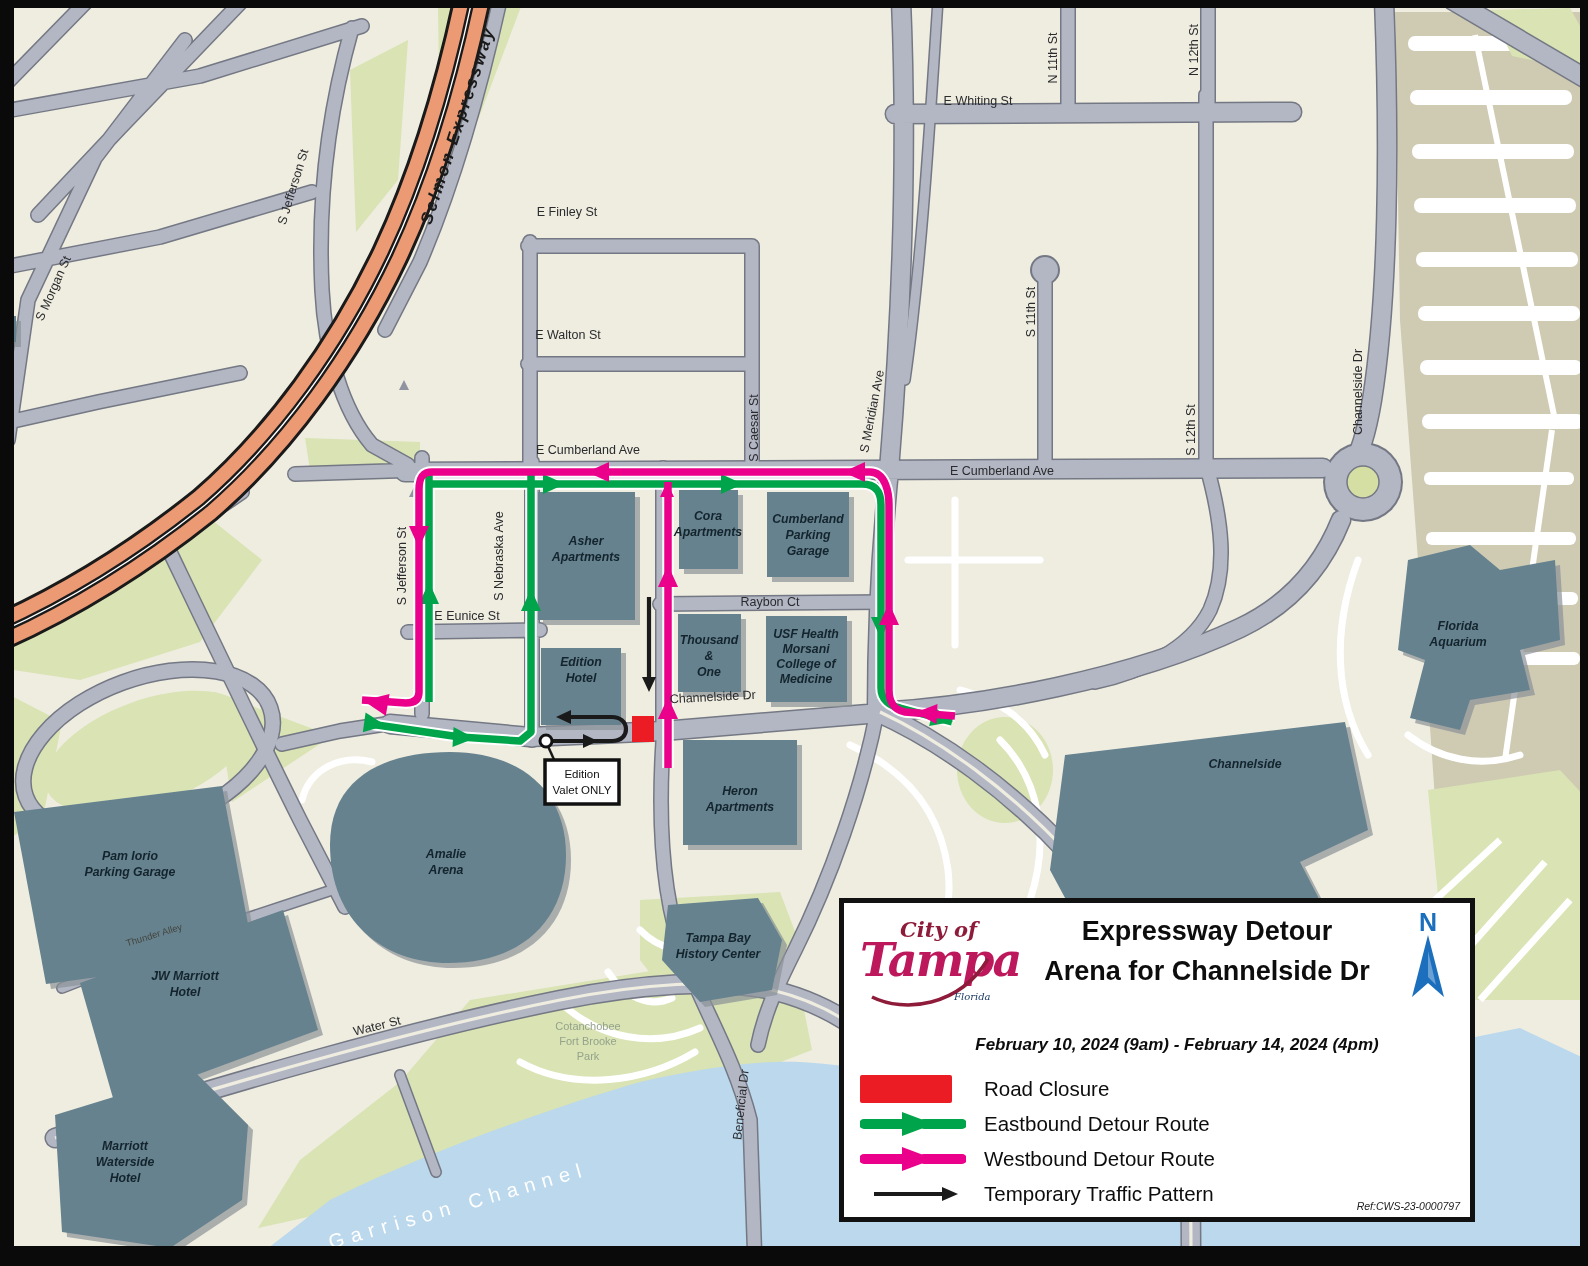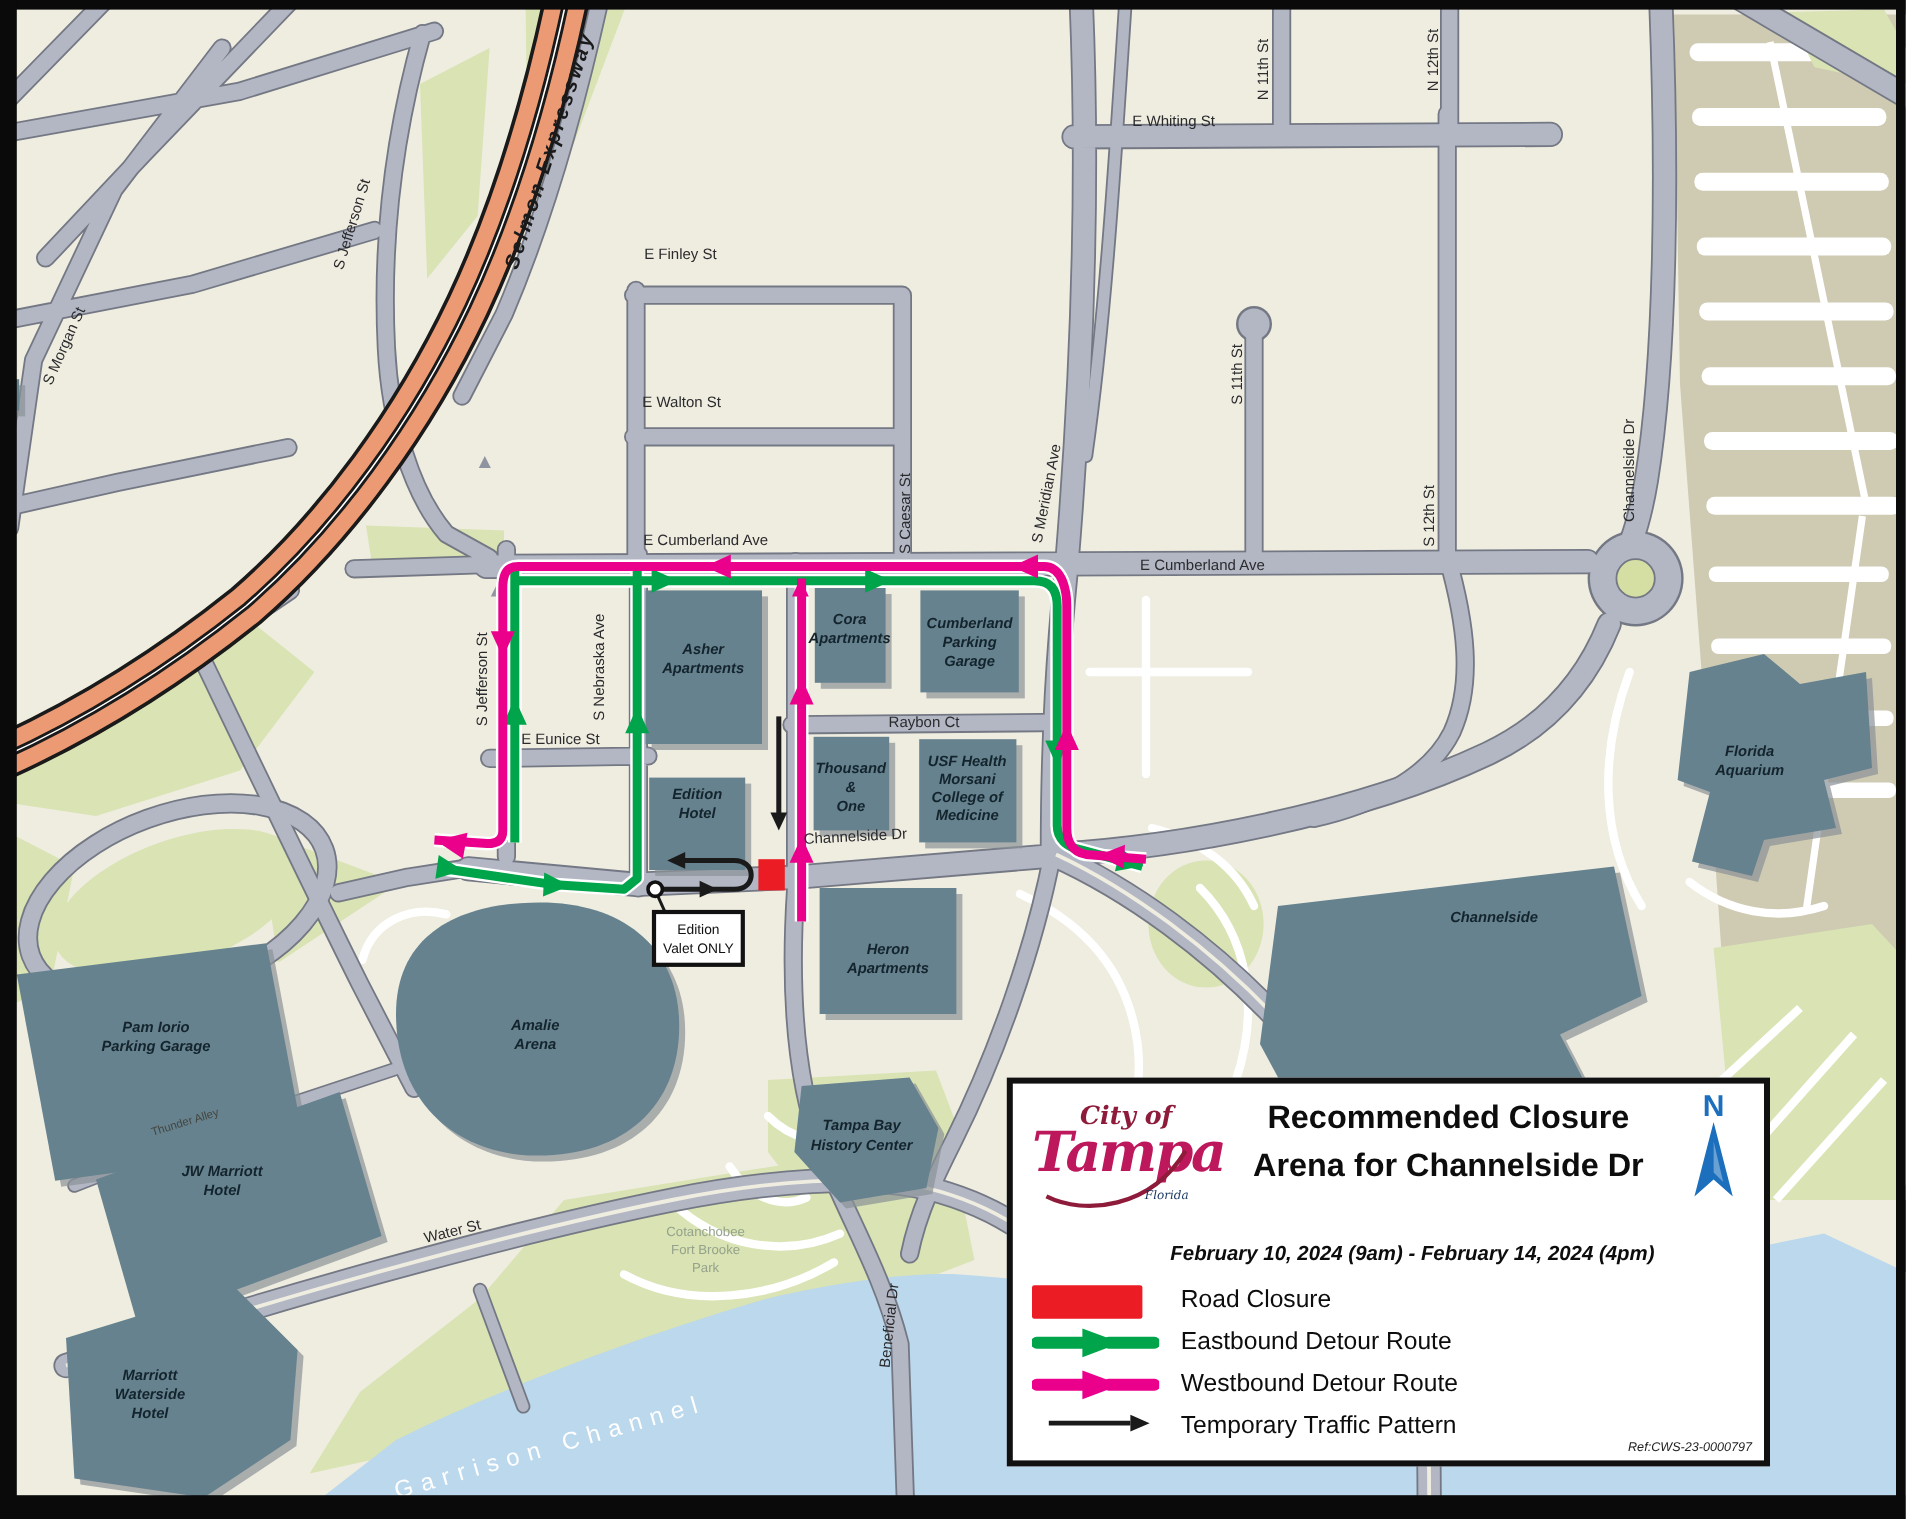--- a/index.html
+++ b/index.html
@@ -19,21 +19,21 @@
   .route{fill:none;stroke-linejoin:round;stroke-linecap:butt;}
   .bld{fill:#66828f;stroke:none;}
   
   .legend{position:absolute;left:839px;top:886px;width:636px;height:324px;background:#ffffff;
           border:5px solid #111;box-sizing:border-box;margin-top:12px;}
   .lg-titles{position:absolute;left:160px;right:60px;top:8px;text-align:center;}
   .lg-title-line{font-size:27px;font-weight:700;color:#0d0d0d;line-height:40px;}
   .lg-date{position:absolute;left:80px;right:40px;top:132px;text-align:center;
            font-size:17px;font-style:italic;font-weight:700;color:#0d0d0d;}
   .lg-items{position:absolute;left:16px;top:168px;right:16px;}
-  .lg-row{display:flex;align-items:flex-start;height:35px;}
+  .lg-row{display:flex;align-items:center;height:35px;}
   .lg-swatch{width:110px;display:flex;align-items:center;justify-content:flex-start;margin-right:14px;}
   .lg-label{font-size:20.5px;color:#0d0d0d;}
   .lg-closure{width:92px;height:28px;background:#ec1c24;border-radius:2px;}
   .lg-north{position:absolute;right:16px;top:8px;width:52px;text-align:center;}
   .lg-north-n{font-size:25px;font-weight:800;color:#1b6fbd;line-height:22px;}
   .lg-ref{position:absolute;right:10px;bottom:5px;font-size:10.5px;font-style:italic;color:#222;}
   
   .logo{position:absolute;left:14px;top:12px;width:150px;height:110px;font-family:"DejaVu Serif",serif;}
   .logo-cityof{position:absolute;left:42px;top:2px;font-style:italic;font-weight:700;
                font-size:21px;color:#8e1b3a;}
@@ -288,21 +288,21 @@
   <div class="logo">
     <span class="logo-cityof">City of</span>
     <span class="logo-tampa">Tampa</span>
     <svg class="logo-swoosh" width="140" height="66" viewBox="0 0 140 66">
       <path d="M 8,52 C 40,68 95,62 124,14" fill="none" stroke="#8e1b3a" stroke-width="3.5"></path>
     </svg>
     <span class="logo-florida">Florida</span>
   </div>
 
   <div class="lg-titles">
-    <div class="lg-title-line">Recommended Closure</div>
+    <div class="lg-title-line">Expressway Detour</div>
     <div class="lg-title-line">Arena for Channelside Dr</div>
   </div>
 
   <div class="lg-north">
     <div class="lg-north-n">N</div>
     <svg width="44" height="68" viewBox="0 0 44 68">
       <polygon points="22,2 38,64 22,50 6,64" fill="#1b6fbd"></polygon>
       <polygon points="22,18 30,52 22,44" fill="#ffffff" opacity="0.35"></polygon>
     </svg>
   </div>

